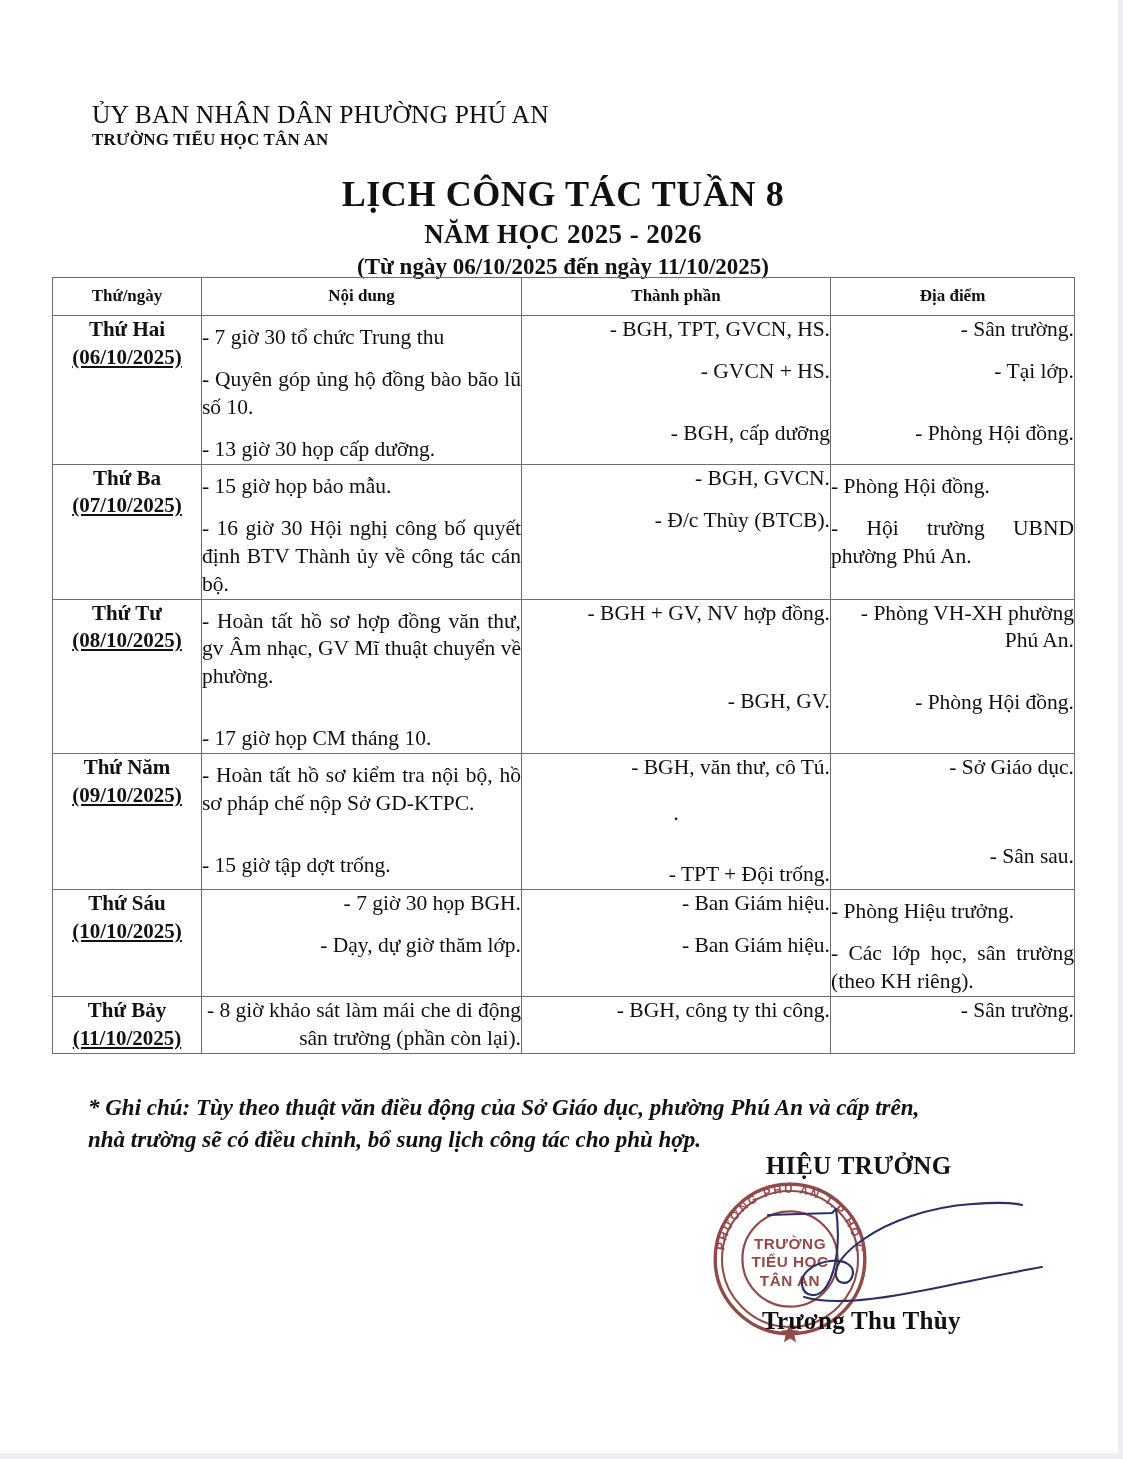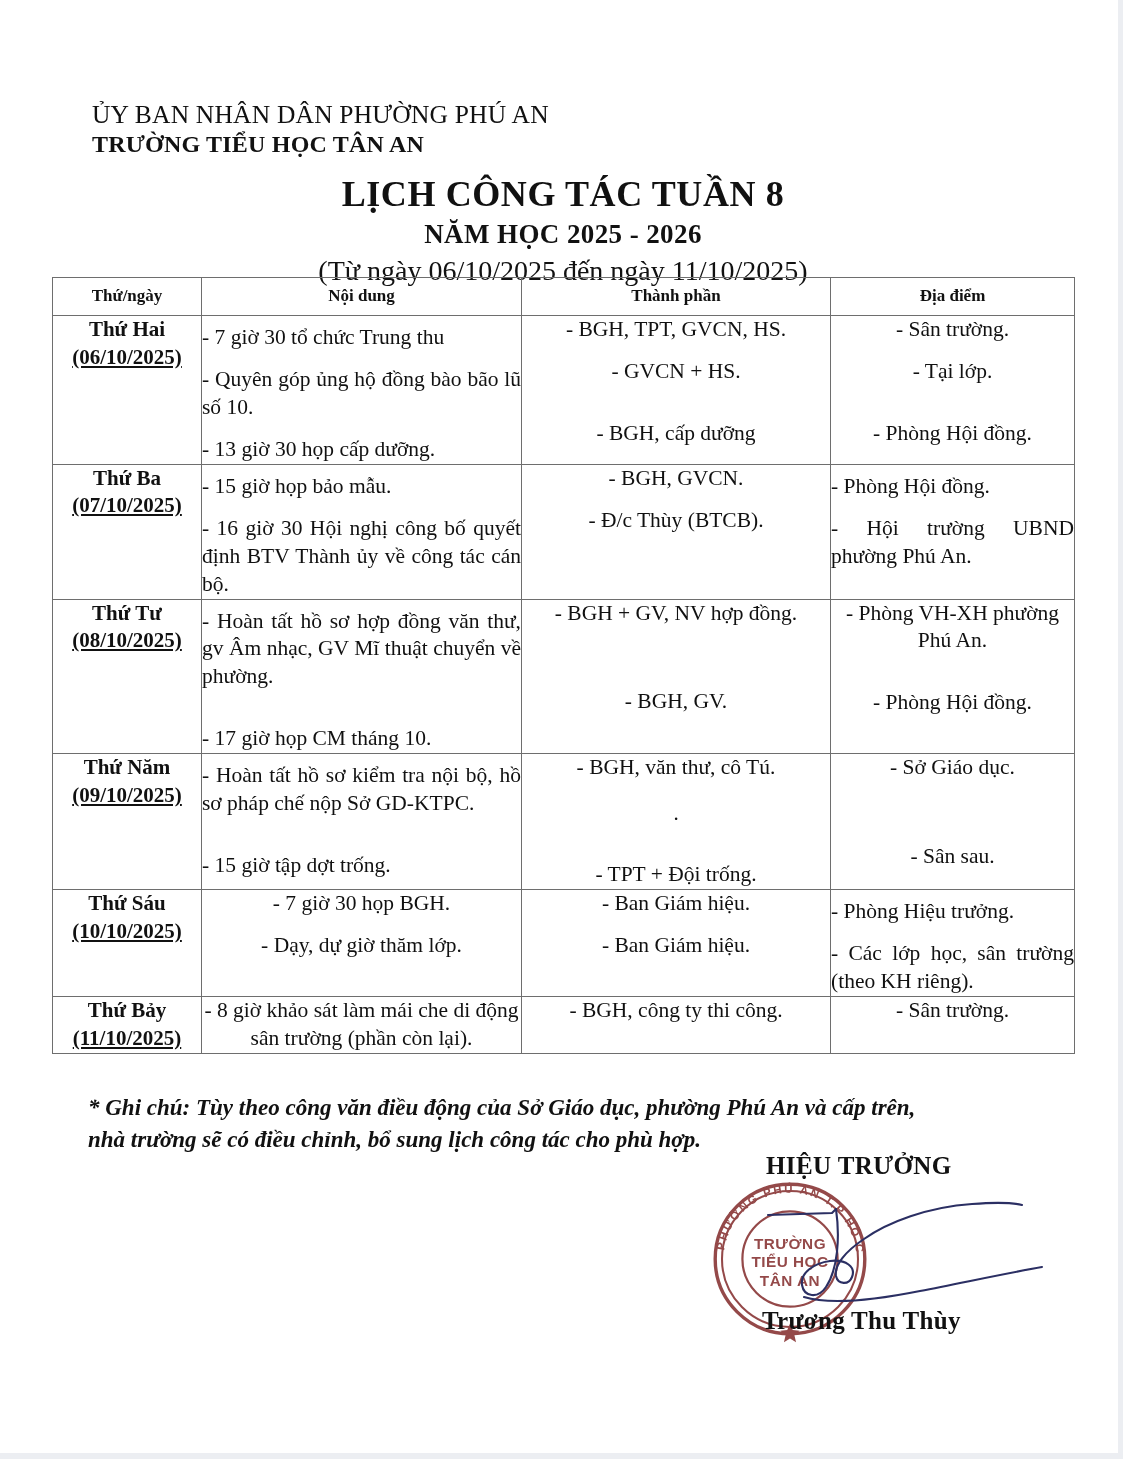--- a/index.html
+++ b/index.html
@@ -46,21 +46,21 @@
     left: 92px;
     top: 99px;
     line-height: 1.22;
   }
   .org-line-1 {
     font-size: 25.5px;
     letter-spacing: 0.2px;
     white-space: nowrap;
   }
   .org-line-2 {
-    font-size: 24px;
+    font-size: 17px;
     font-weight: bold;
     letter-spacing: 0.2px;
     white-space: nowrap;
   }
 
   
   .titles {
     position: absolute;
     left: 52px;
     top: 172px;
@@ -73,22 +73,22 @@
     font-weight: bold;
     letter-spacing: 0.6px;
   }
   .title-year {
     font-size: 27px;
     font-weight: bold;
     letter-spacing: 0.4px;
     font-family: Liberation Serif, serif;
   }
   .title-range {
-    font-size: 28px;
-    font-weight: normal;
+    font-size: 23px;
+    font-weight: bold;
     margin-top: 2px;
   }
 
   
   .schedule-wrap {
     position: absolute;
     left: 52px;
     top: 277px;
     width: 1022px;
   }
@@ -129,21 +129,21 @@
   td.day-cell .date { display: block; text-decoration: underline; }
 
   td.items {
     padding: 9px 9px 10px 9px;
     font-size: 21.5px;
     line-height: 1.3;
   }
   td.items.justified .item { text-align: justify; margin-top: 8px; }
   td.items .item {
     margin: 0 0 14px 0;
-    text-align: center;
+    text-align: right;
   }
   td.items .item:last-child { margin-bottom: 0; }
   td.items .item.spacer-top { margin-top: 34px; }
   td.items .item.spacer-top-lg { margin-top: 61px; }
   .stray-dot {
     display: block;
     text-align: center;
     font-size: 21px;
     margin: 18px 0 0 0;
   }
@@ -357,21 +357,21 @@
           <td class="items">
             <p class="item">- Sân trường.</p>
           </td>
         </tr>
 
       </tbody>
     </table>
   </div>
 
   <div class="note">
-    <p>* Ghi chú: Tùy theo công văn điều động của Sở Giáo dục, phường Phú An và cấp trên,</p>
+    <p>* Ghi chú: Tùy theo thuật văn điều động của Sở Giáo dục, phường Phú An và cấp trên,</p>
     <p>nhà trường sẽ có điều chỉnh, bổ sung lịch công tác cho phù hợp.</p>
   </div>
 
   <div class="sign-block">
 
     <div class="sign-role">HIỆU TRƯỞNG</div>
 
     <svg class="stamp" viewBox="0 0 200 200">
       <defs>
         <path id="arcTop" d="M 100,100 m -76,0 a 76,76 0 1 1 152,0" fill="none"></path>

